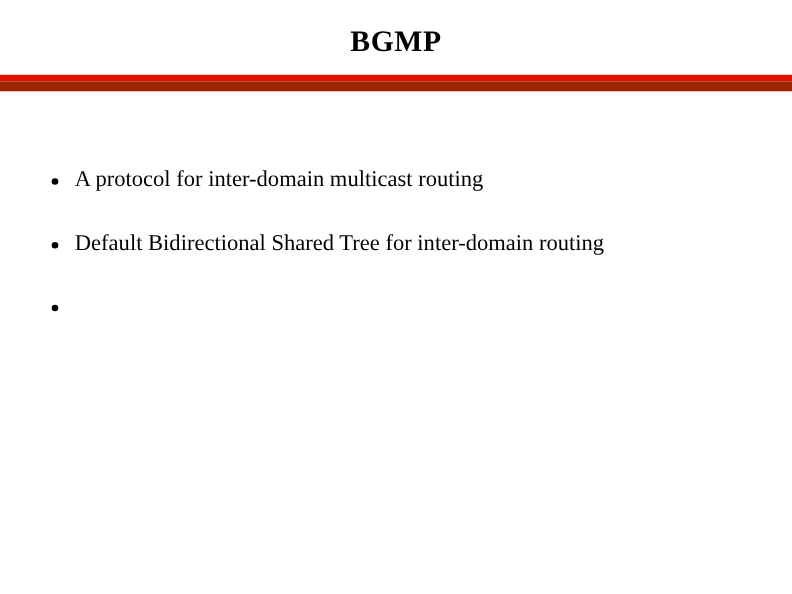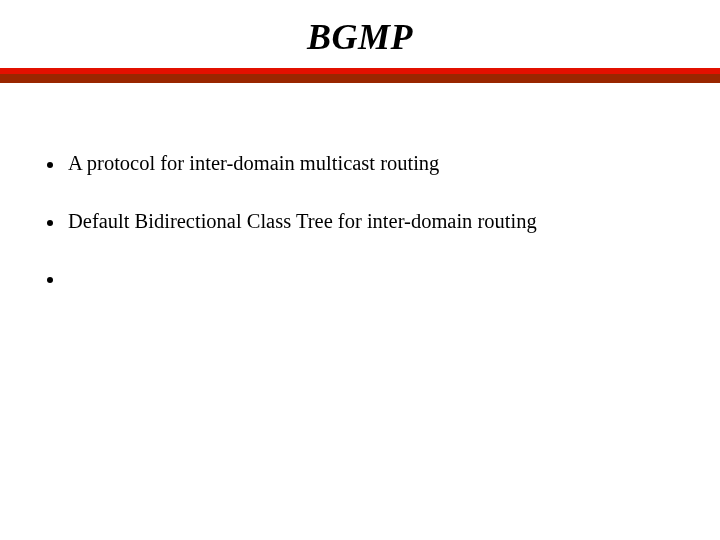--- a/index.html
+++ b/index.html
@@ -19,23 +19,22 @@
     height: 540px;
     background: #ffffff;
   }
   .slide-title {
     position: absolute;
     top: 22px;
     left: 0;
     width: 720px;
     text-align: center;
     font-family: "Liberation Serif", "DejaVu Serif", serif;
-    font-size: 36px;
+    font-size: 27px;
     font-weight: bold;
-    font-style: italic;
     color: #000000;
     letter-spacing: 0.5px;
     line-height: 30px;
   }
   .divider {
     position: absolute;
     left: 0;
     top: 68px;
     width: 720px;
     height: 15px;
@@ -104,21 +103,21 @@
   <ul class="body-list">
 
     <li class="bullet-row">
       <span class="bullet-marker"></span>
       <span class="bullet-text">A protocol for inter-domain multicast routing</span>
     </li>
 
 
     <li class="bullet-row">
       <span class="bullet-marker"></span>
-      <span class="bullet-text">Default Bidirectional Class Tree for inter-domain routing</span>
+      <span class="bullet-text">Default Bidirectional Shared Tree for inter-domain routing</span>
     </li>
 
     <li class="bullet-row">
       <span class="bullet-marker"></span>
     </li>
 
 
   </ul>
 
 </div>

